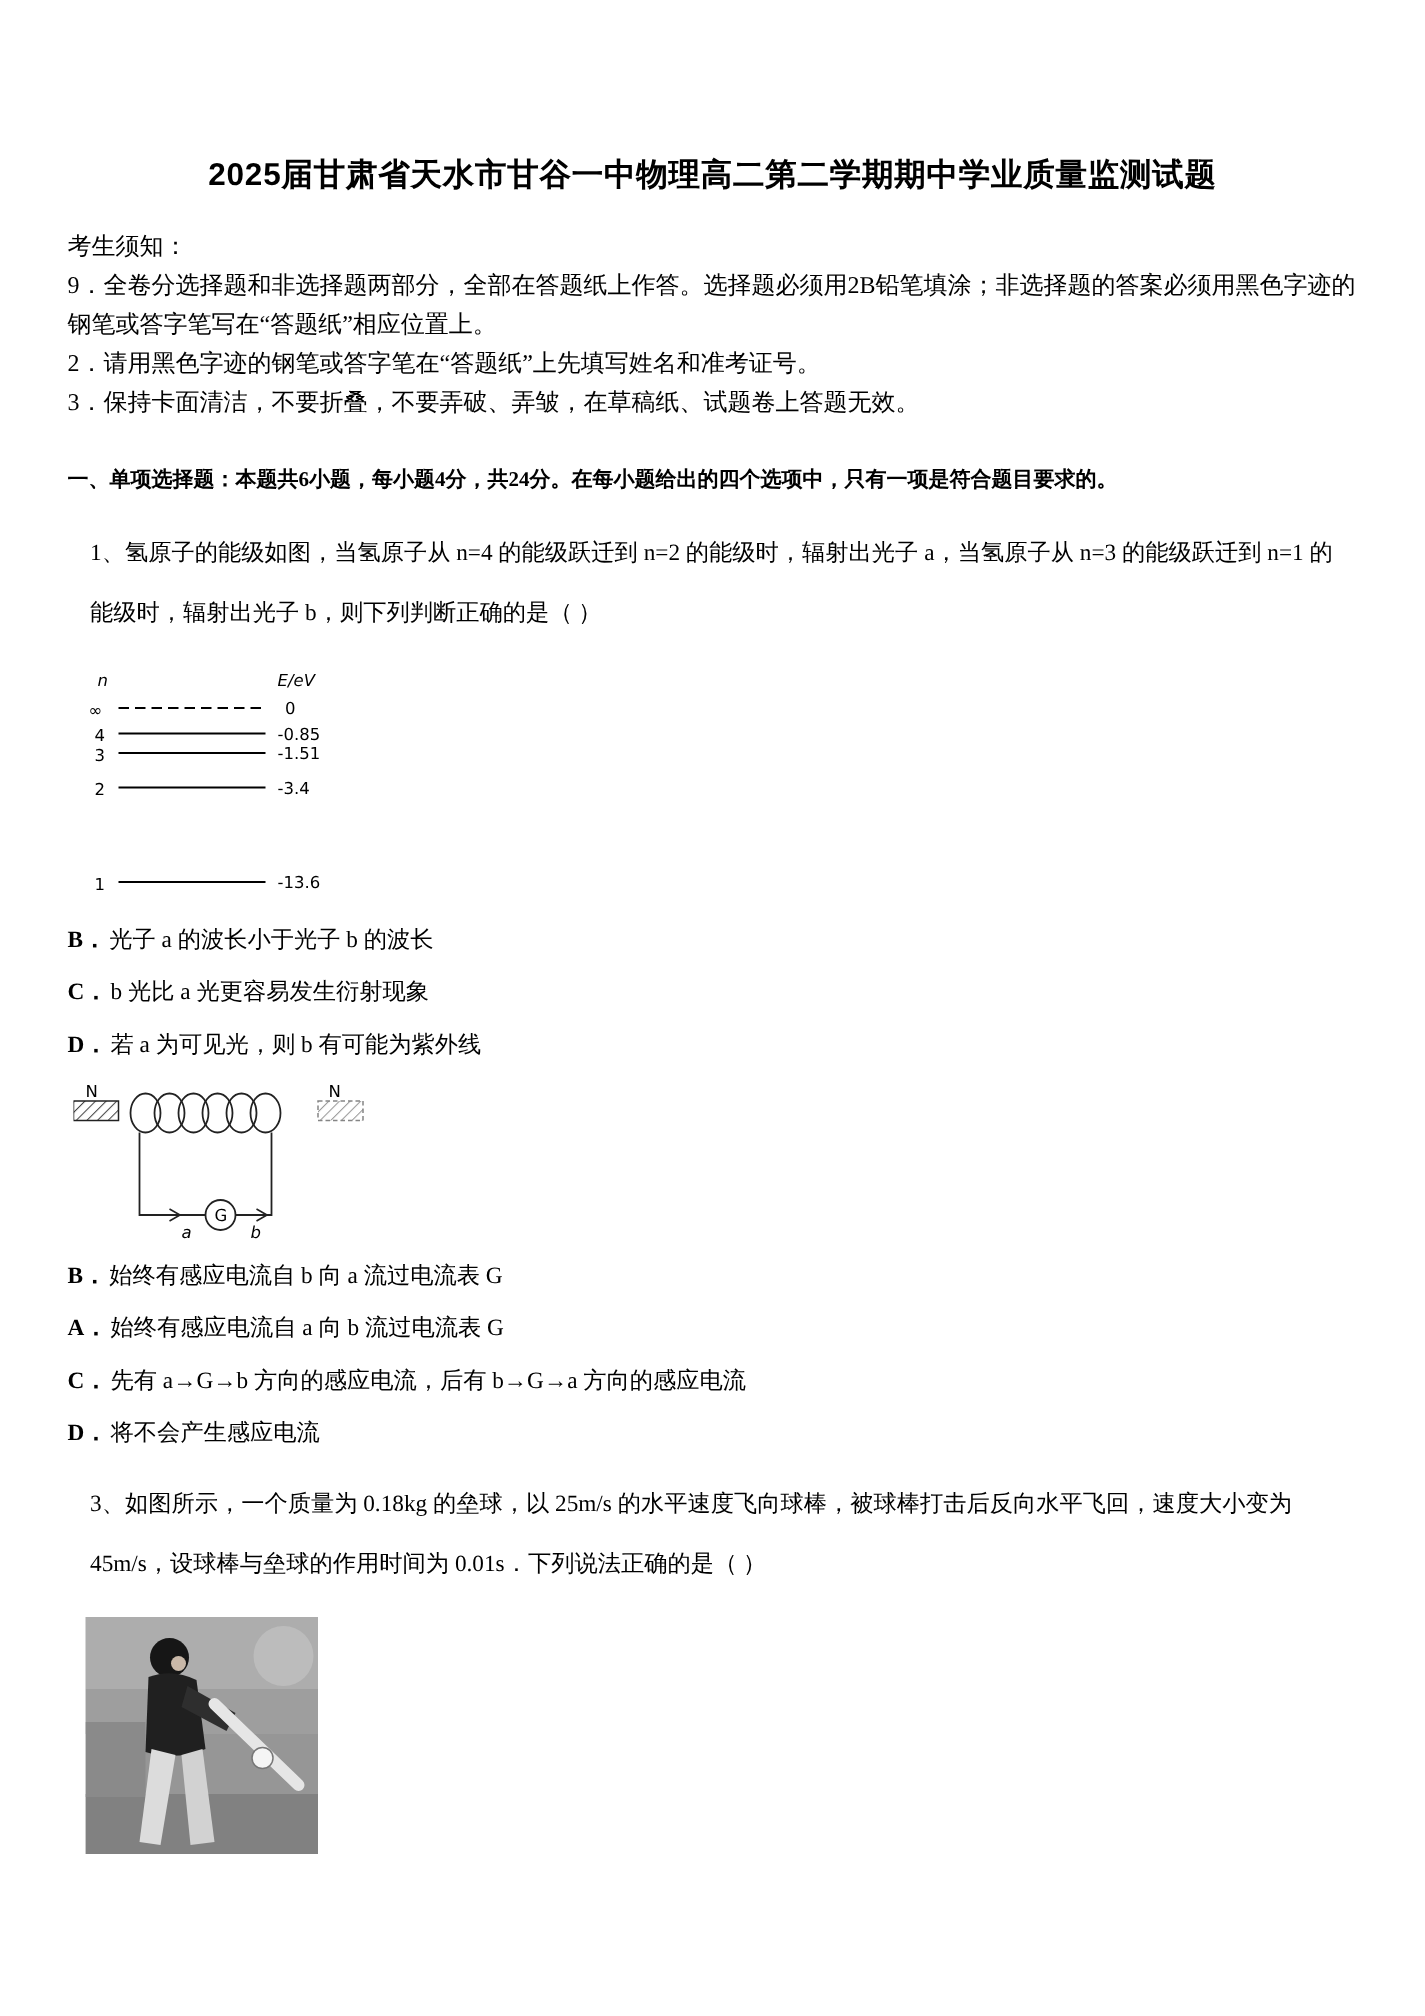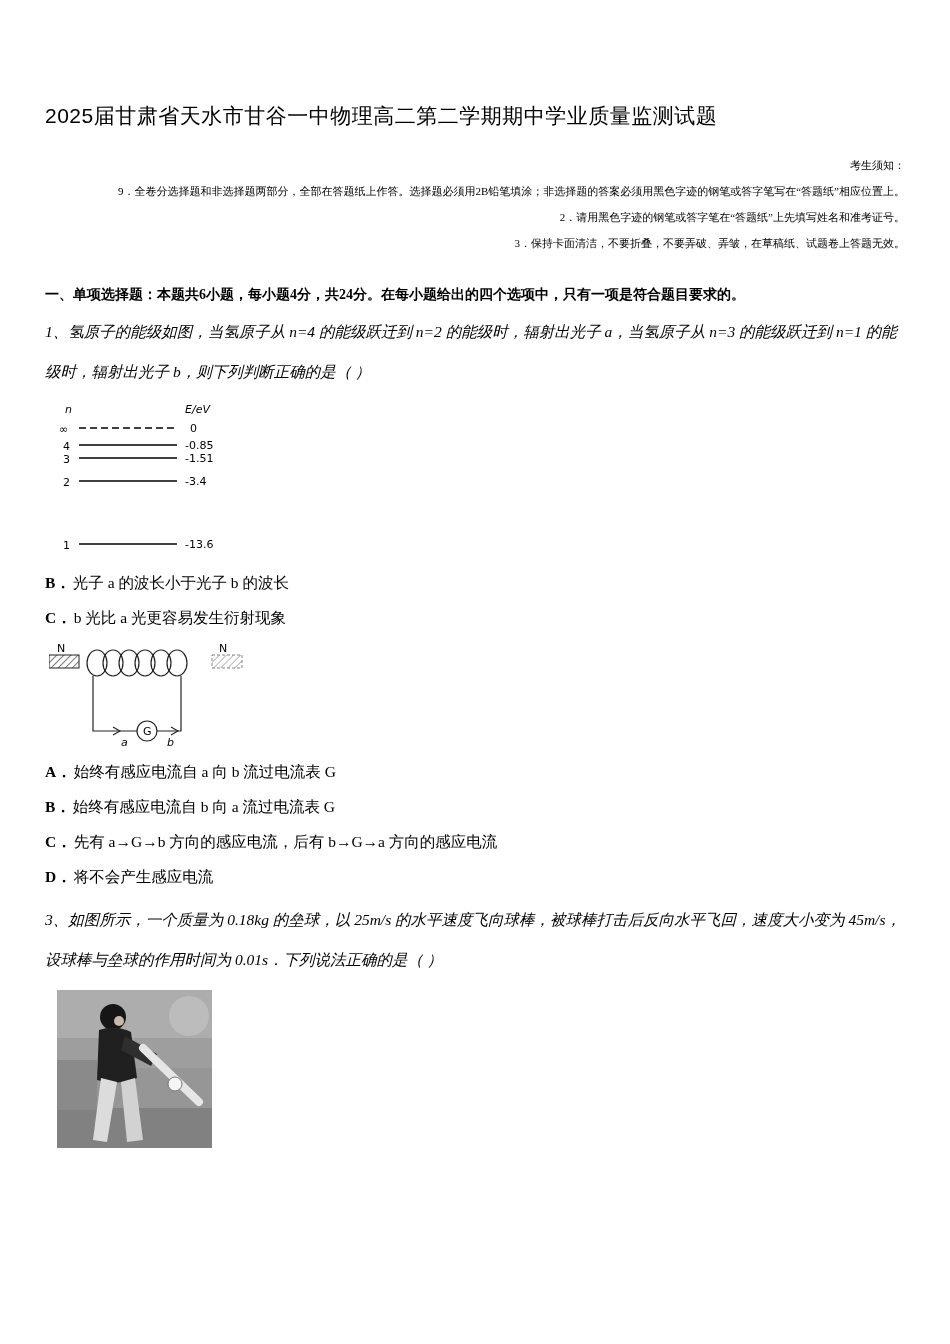--- a/index.html
+++ b/index.html
@@ -9,35 +9,36 @@
     background: #ffffff;
     color: #000000;
     font-family: "Liberation Serif", "DejaVu Serif", serif;
     overflow: hidden;
   }
   .page { padding: 102px 45px 0 45px; }
 
   .title {
     font-family: "Liberation Sans", "DejaVu Sans", sans-serif;
     font-size: 21px;
-    font-weight: 400;
+    font-weight: 700;
+    text-align: center;
     margin: 0 0 22px 0;
     letter-spacing: 0.5px;
   }
 
-  .notice p { margin: 0; font-size: 11px; line-height: 26px; text-align: right; }
+  .notice p { margin: 0; font-size: 16px; line-height: 26px; }
 
   .section-heading {
     font-size: 14px;
     font-weight: 700;
     line-height: 26px;
     margin: 26px 0 4px 0;
   }
 
-  .stem { font-size: 15.5px; line-height: 40px; margin: 0; font-style: italic; }
+  .stem { font-size: 15.5px; line-height: 40px; margin: 15px; }
 
   .option { font-size: 15.5px; line-height: 24px; margin: 11px 0; }
   .option b { font-weight: 700; margin-right: 2px; }
 
   .diagram-energy { display: block; margin: 8px 0 4px 12px; }
   .diagram-coil   { display: block; margin: 4px 0 6px 4px; }
   .photo          { display: block; margin: 10px 0 0 12px; }
 
   svg text {
     font-family: "DejaVu Sans", sans-serif;
@@ -86,20 +87,21 @@
       <text x="128" y="85">-3.4</text>
 
       <text x="6" y="149">1</text>
       <line x1="22" y1="144" x2="120" y2="144" stroke="#000" stroke-width="1.3"></line>
       <text x="128" y="148">-13.6</text>
     </svg>
 
     <div>
       <p class="option"><b>B．</b><span>光子 a 的波长小于光子 b 的波长</span></p>
       <p class="option"><b>C．</b><span>b 光比 a 光更容易发生衍射现象</span></p>
+      <p class="option"><b>D．</b><span>若 a 为可见光，则 b 有可能为紫外线</span></p>
     </div>
   </div>
 
   <div>
 
     <svg class="diagram-coil" width="200" height="108" viewBox="0 0 200 108">
       <defs>
         <pattern id="hatch" width="5" height="5" patternUnits="userSpaceOnUse" patternTransform="rotate(45)">
           <line x1="0" y1="0" x2="0" y2="5" stroke="#444" stroke-width="1.4"></line>
         </pattern>
@@ -128,22 +130,22 @@
       <circle cx="98" cy="90" r="10" fill="none" stroke="#222" stroke-width="1.2"></circle>
       <text x="94" y="94">G</text>
 
       <path d="M64,86 l7,4 l-7,4" fill="none" stroke="#222" stroke-width="1.1"></path>
       <path d="M122,86 l7,4 l-7,4" fill="none" stroke="#222" stroke-width="1.1"></path>
       <text x="72" y="105" class="it">a</text>
       <text x="118" y="105" class="it">b</text>
     </svg>
 
     <div>
+      <p class="option"><b>B．</b><span>始终有感应电流自 b 向 a 流过电流表 G</span></p>
       <p class="option"><b>A．</b><span>始终有感应电流自 a 向 b 流过电流表 G</span></p>
-      <p class="option"><b>B．</b><span>始终有感应电流自 b 向 a 流过电流表 G</span></p>
       <p class="option"><b>C．</b><span>先有 a→G→b 方向的感应电流，后有 b→G→a 方向的感应电流</span></p>
       <p class="option"><b>D．</b><span>将不会产生感应电流</span></p>
     </div>
   </div>
 
   <div>
     <p class="stem">3、如图所示，一个质量为 0.18kg 的垒球，以 25m/s 的水平速度飞向球棒，被球棒打击后反向水平飞回，速度大小变为 45m/s，设球棒与垒球的作用时间为 0.01s．下列说法正确的是（      ）</p>
 
     <svg class="photo" width="155" height="158" viewBox="0 0 155 158">
       <rect width="155" height="158" fill="#969696"></rect>

